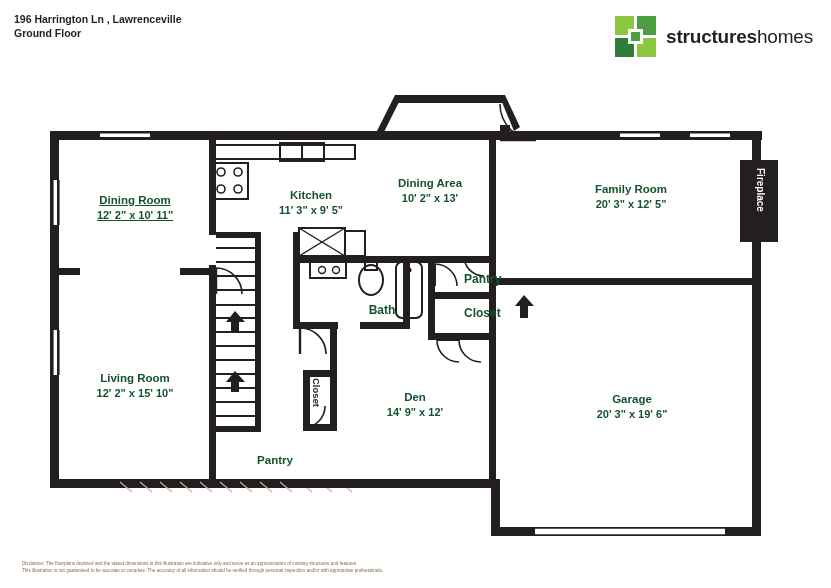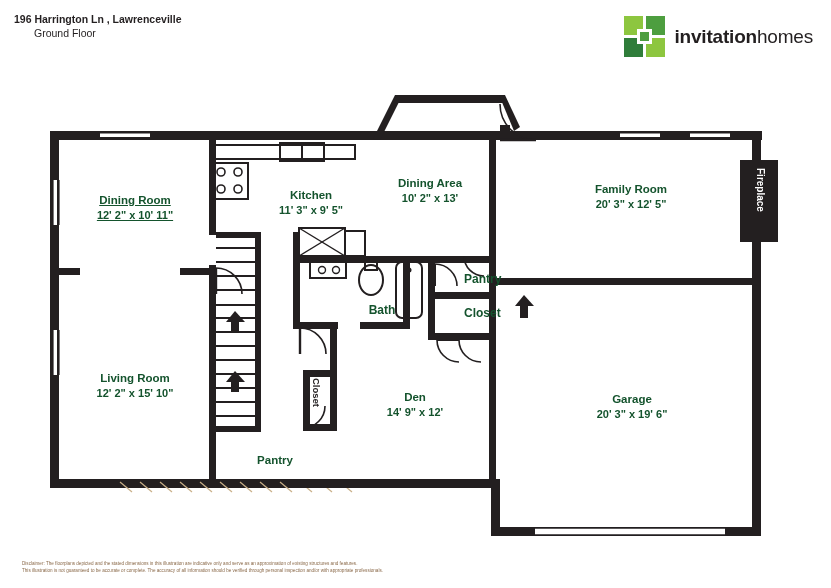--- a/index.html
+++ b/index.html
@@ -5,21 +5,21 @@
   html,body{margin:0;padding:0;}
   body{
     width:831px;height:588px;
     background:#ffffff;
     font-family:"Liberation Sans", sans-serif;
     color:#231f20;
     position:relative;
     overflow:hidden;
   }
   .addr{position:absolute;left:14px;top:12px;font-size:10.5px;line-height:14px;font-weight:600;color:#231f20;}
-  .addr .line2{font-weight:400;margin-left:20px;}
+  .addr .line2{font-weight:700;}
   
   .logo{position:absolute;right:18px;top:16px;display:flex;align-items:center;gap:9px;}
   .logo-mark{width:42px;height:42px;position:relative;}
   .logo-mark i{position:absolute;display:block;}
   .sq1{width:19px;height:19px;background:#8dc63f;left:0;top:0;}
   .sq2{width:19px;height:19px;background:#4d9e3f;left:22px;top:0;}
   .sq3{width:19px;height:19px;background:#2f7d3a;left:0;top:22px;}
   .sq4{width:19px;height:19px;background:#8dc63f;left:22px;top:22px;}
   .sqc{width:15px;height:15px;background:#ffffff;left:13px;top:13px;}
   .sqc2{width:9px;height:9px;background:#4d9e3f;left:16px;top:16px;}
@@ -51,21 +51,21 @@
 <div class="logo">
   <div class="logo-mark">
     <i class="sq1"></i>
       <i class="sq2"></i>
       <i class="sq3"></i>
       <i class="sq4"></i>
     <i class="sqc"></i>
       <i class="sqc2"></i>
   </div>
   <div class="logo-text">
-    <b>invitation</b><span>homes</span>
+    <b>structures</b><span>homes</span>
   </div>
 </div>
 
 <svg id="plan" viewBox="0 0 831 588" xmlns="http://www.w3.org/2000/svg">
   <g fill="#231f20">
 
     <rect x="50" y="131" width="165" height="9"></rect>
     <rect x="215" y="131" width="70" height="9"></rect>
     <rect x="285" y="131" width="215" height="9"></rect>
 

